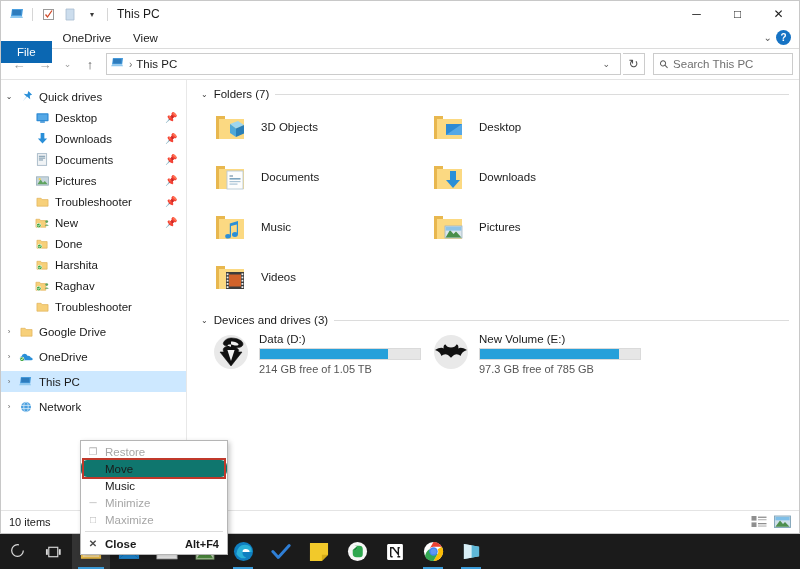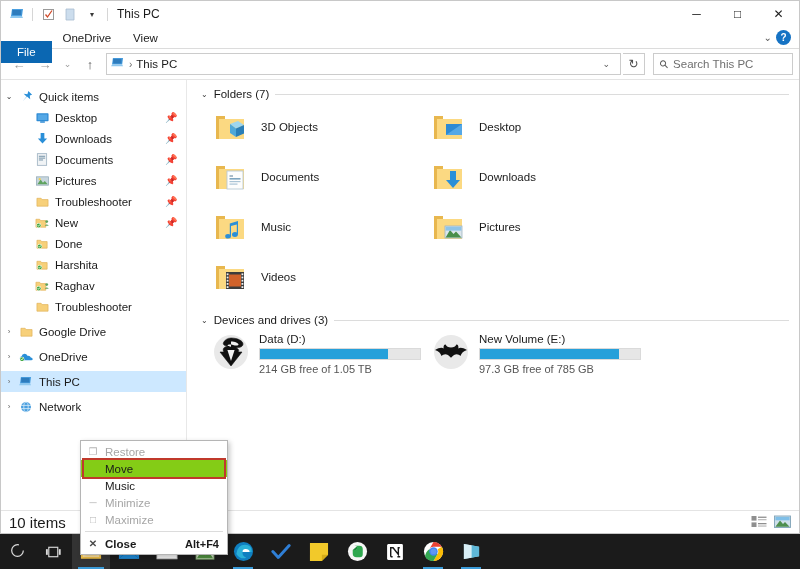--- a/index.html
+++ b/index.html
@@ -153,21 +153,21 @@
   }
   .bar-fill { height: 100%; background: #26a0da; }
   .drive-free { font-size: 11px; color: #555555; }
 
   
   .statusbar {
     height: 23px; flex: 0 0 23px;
     border-top: 1px solid #e4e4e4; background: #ffffff;
     display: flex; align-items: center; padding: 0 8px;
   }
-  .status-text { font-size: 15px; color: #1a1a1a; }
+  .status-text { font-size: 11px; color: #1a1a1a; }
   .view-btns { margin-left: auto; display: flex; gap: 5px; align-items: center; }
   .vbtn { width: 18px; height: 16px; display: flex; align-items: center; justify-content: center; }
 
   
   .sysmenu {
     position: absolute; left: 80px; top: 440px;
     width: 148px; background: #ffffff;
     border: 1px solid #b5b5b5;
     box-shadow: 2px 2px 5px rgba(0,0,0,0.22);
     padding: 2px 0; z-index: 40;
@@ -175,21 +175,21 @@
   .mi {
     height: 17px; display: flex; align-items: center;
     font-size: 11.5px; color: #1a1a1a; padding-right: 8px;
   }
   .mi .mi-ico { width: 24px; flex: 0 0 24px; text-align: center; font-size: 10px; color: #4a4a4a; }
   .mi .mi-lbl { white-space: nowrap; }
   .mi .mi-acc { margin-left: auto; font-size: 11px; }
   .mi.disabled { color: #a6a6a6; }
   .mi.disabled .mi-ico { color: #b5b5b5; }
   .mi.bold { font-weight: bold; }
-  .mi.highlight { background: #84cc16; }
+  .mi.highlight { background: #0f766e; border-radius: 6px; }
   .mi-wrap { position: relative; }
   .redbox {
     position: absolute; left: 1px; top: -2px; right: 1px; height: 21px;
     border: 2px solid #c0392b; pointer-events: none;
   }
   .menu-sep { height: 1px; background: #dcdcdc; margin: 3px 4px; }
 
   
   .taskbar {
     position: absolute; left: 0; top: 534px;
@@ -292,21 +292,21 @@
 
       <div class="sidebar">
 
         <div class="navitem">
           <span class="chev down">⌄</span>
           <span class="ico">
             <svg width="13" height="13" viewBox="0 0 14 14">
                 <path d="M9 1 L13 5 L10.5 6 L11 10 L7.5 7 L3 12 L7 7 L4 4 L8 4.5 Z" fill="#2a8fd8"></path>
               </svg>
           </span>
-          <span class="lbl">Quick items</span>
+          <span class="lbl">Quick drives</span>
         </div>
 
         <div class="navitem ind-1">
           <span class="chev"></span>
           <span class="ico">
             <svg width="13" height="12" viewBox="0 0 14 12">
                 <rect x="0.5" y="1" width="13" height="8.5" rx="0.8" fill="#2d8ad4"></rect>
                 <rect x="1.8" y="2.2" width="10.4" height="6" fill="#55a8e6"></rect>
                 <rect x="4.5" y="9.5" width="5" height="1.6" fill="#2d8ad4"></rect>
               </svg>

